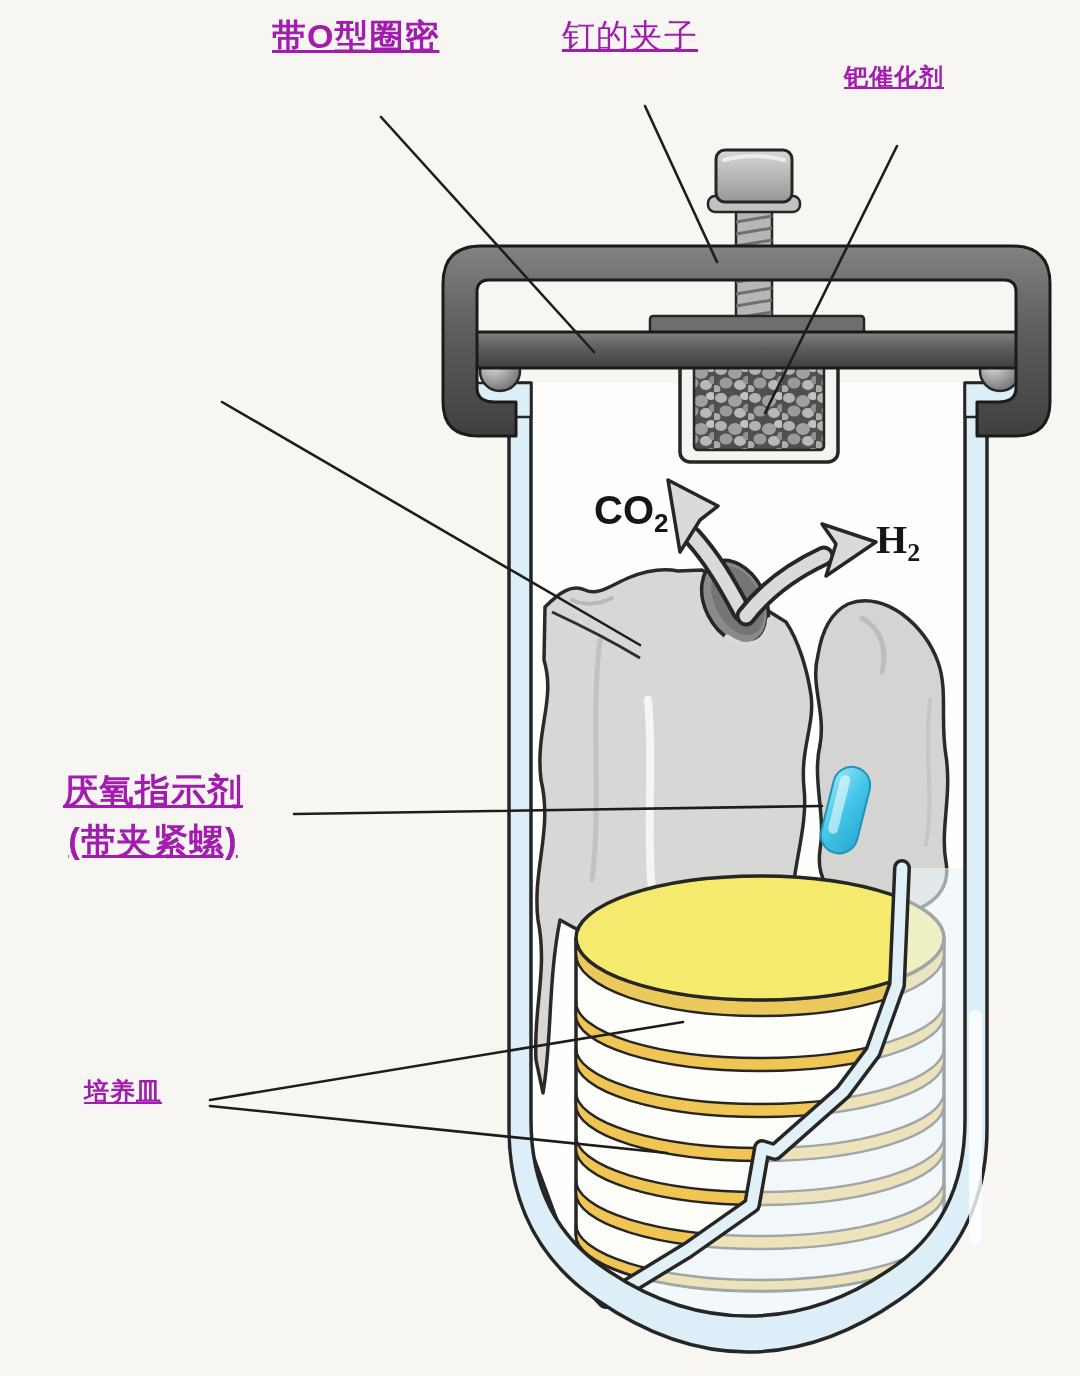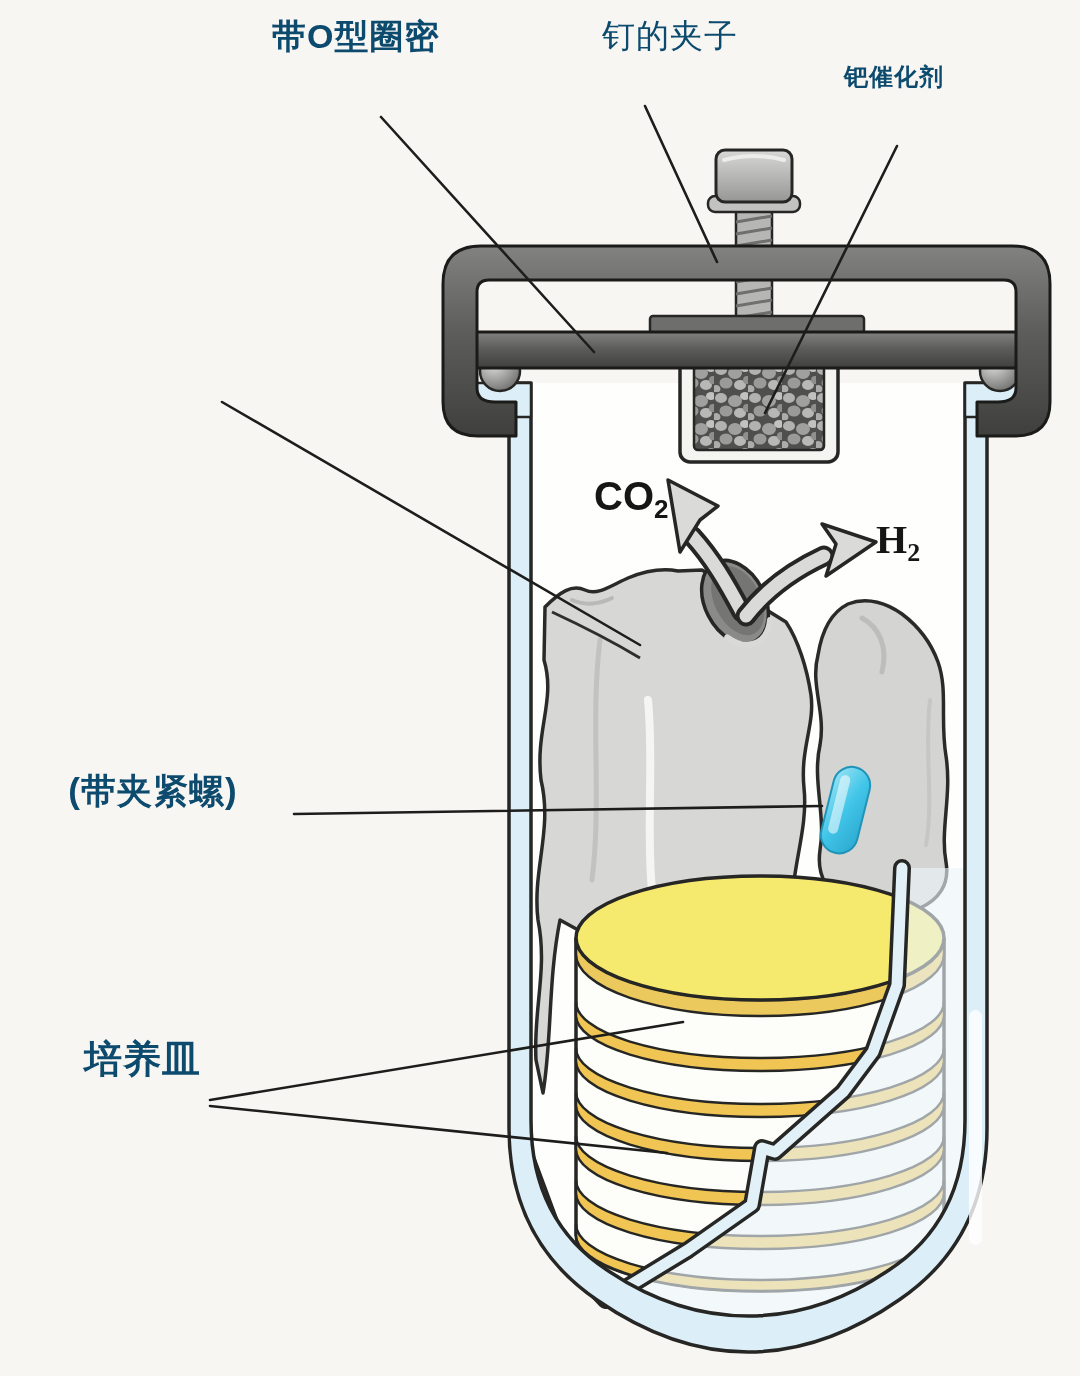--- a/index.html
+++ b/index.html
@@ -3,34 +3,34 @@
 <meta charset="utf-8">
 <style>
   html,body{margin:0;padding:0;}
   body{background:#e9e7e4;font-family:"Liberation Sans", sans-serif;}
   .stage{
     position:relative;width:1080px;height:1376px;margin:0 auto;
     background:#f8f6f3;overflow:hidden;
   }
   .stage svg{position:absolute;left:0;top:0;}
   .lbl{
-    position:absolute;color:#0c4a6e;font-weight:700;
-    letter-spacing:1px;line-height:1.26;white-space:nowrap;
+    position:absolute;color:#a21caf;font-weight:700;
+    letter-spacing:1px;line-height:1.26;white-space:nowrap;text-decoration:underline;
   }
   .lbl .ln{display:block;}
   #label-lid{left:272px;top:14px;font-size:34px;line-height:44px;}
   #label-clamp{left:562px;top:14px;font-size:34px;line-height:44px;}
-  #label-clamp .ln2{font-weight:400;font-size:33px;margin-left:40px;}
+  #label-clamp .ln2{font-weight:400;font-size:33px;}
   #label-catalyst{left:844px;top:62px;font-size:24px;}
   #label-packet{left:16px;top:344px;font-size:37px;line-height:43px;}
   #label-indicator{left:58px;top:766px;font-size:35px;line-height:50px;text-align:center;width:190px;}
-  #label-dishes{left:84px;top:1036px;font-size:38px;}
+  #label-dishes{left:84px;top:1076px;font-size:25px;}
   .gas{position:absolute;color:#161614;font-weight:700;font-size:40px;}
   .gas sub{font-size:26px;vertical-align:-8px;font-weight:700;}
-  #label-co2{left:594px;top:474px;text-align:right;}
+  #label-co2{left:594px;top:488px;text-align:right;}
   #label-h2{left:876px;top:516px;font-family:Liberation Serif, serif;}
 </style>
 </head>
 <body>
 
 <div class="stage">
 
   <svg width="1080" height="1376" viewBox="0 0 1080 1376">
     <defs>
       <linearGradient id="metalV" x1="0" y1="0" x2="0" y2="1">
@@ -194,20 +194,21 @@
   </div>
 
   <div class="lbl" id="label-clamp">
     <span class="ln ln2">钉的夹子</span>
   </div>
 
   <div class="lbl" id="label-catalyst">钯催化剂</div>
 
 
   <div class="lbl" id="label-indicator">
+    <span class="ln">厌氧指示剂</span>
     <span class="ln">(带夹紧螺)</span>
   </div>
 
   <div class="lbl" id="label-dishes">培养皿</div>
 
   <div class="gas" id="label-co2"><span>CO</span><sub>2</sub></div>
 
   <div class="gas" id="label-h2"><span>H</span><sub>2</sub></div>
 
 </div>

